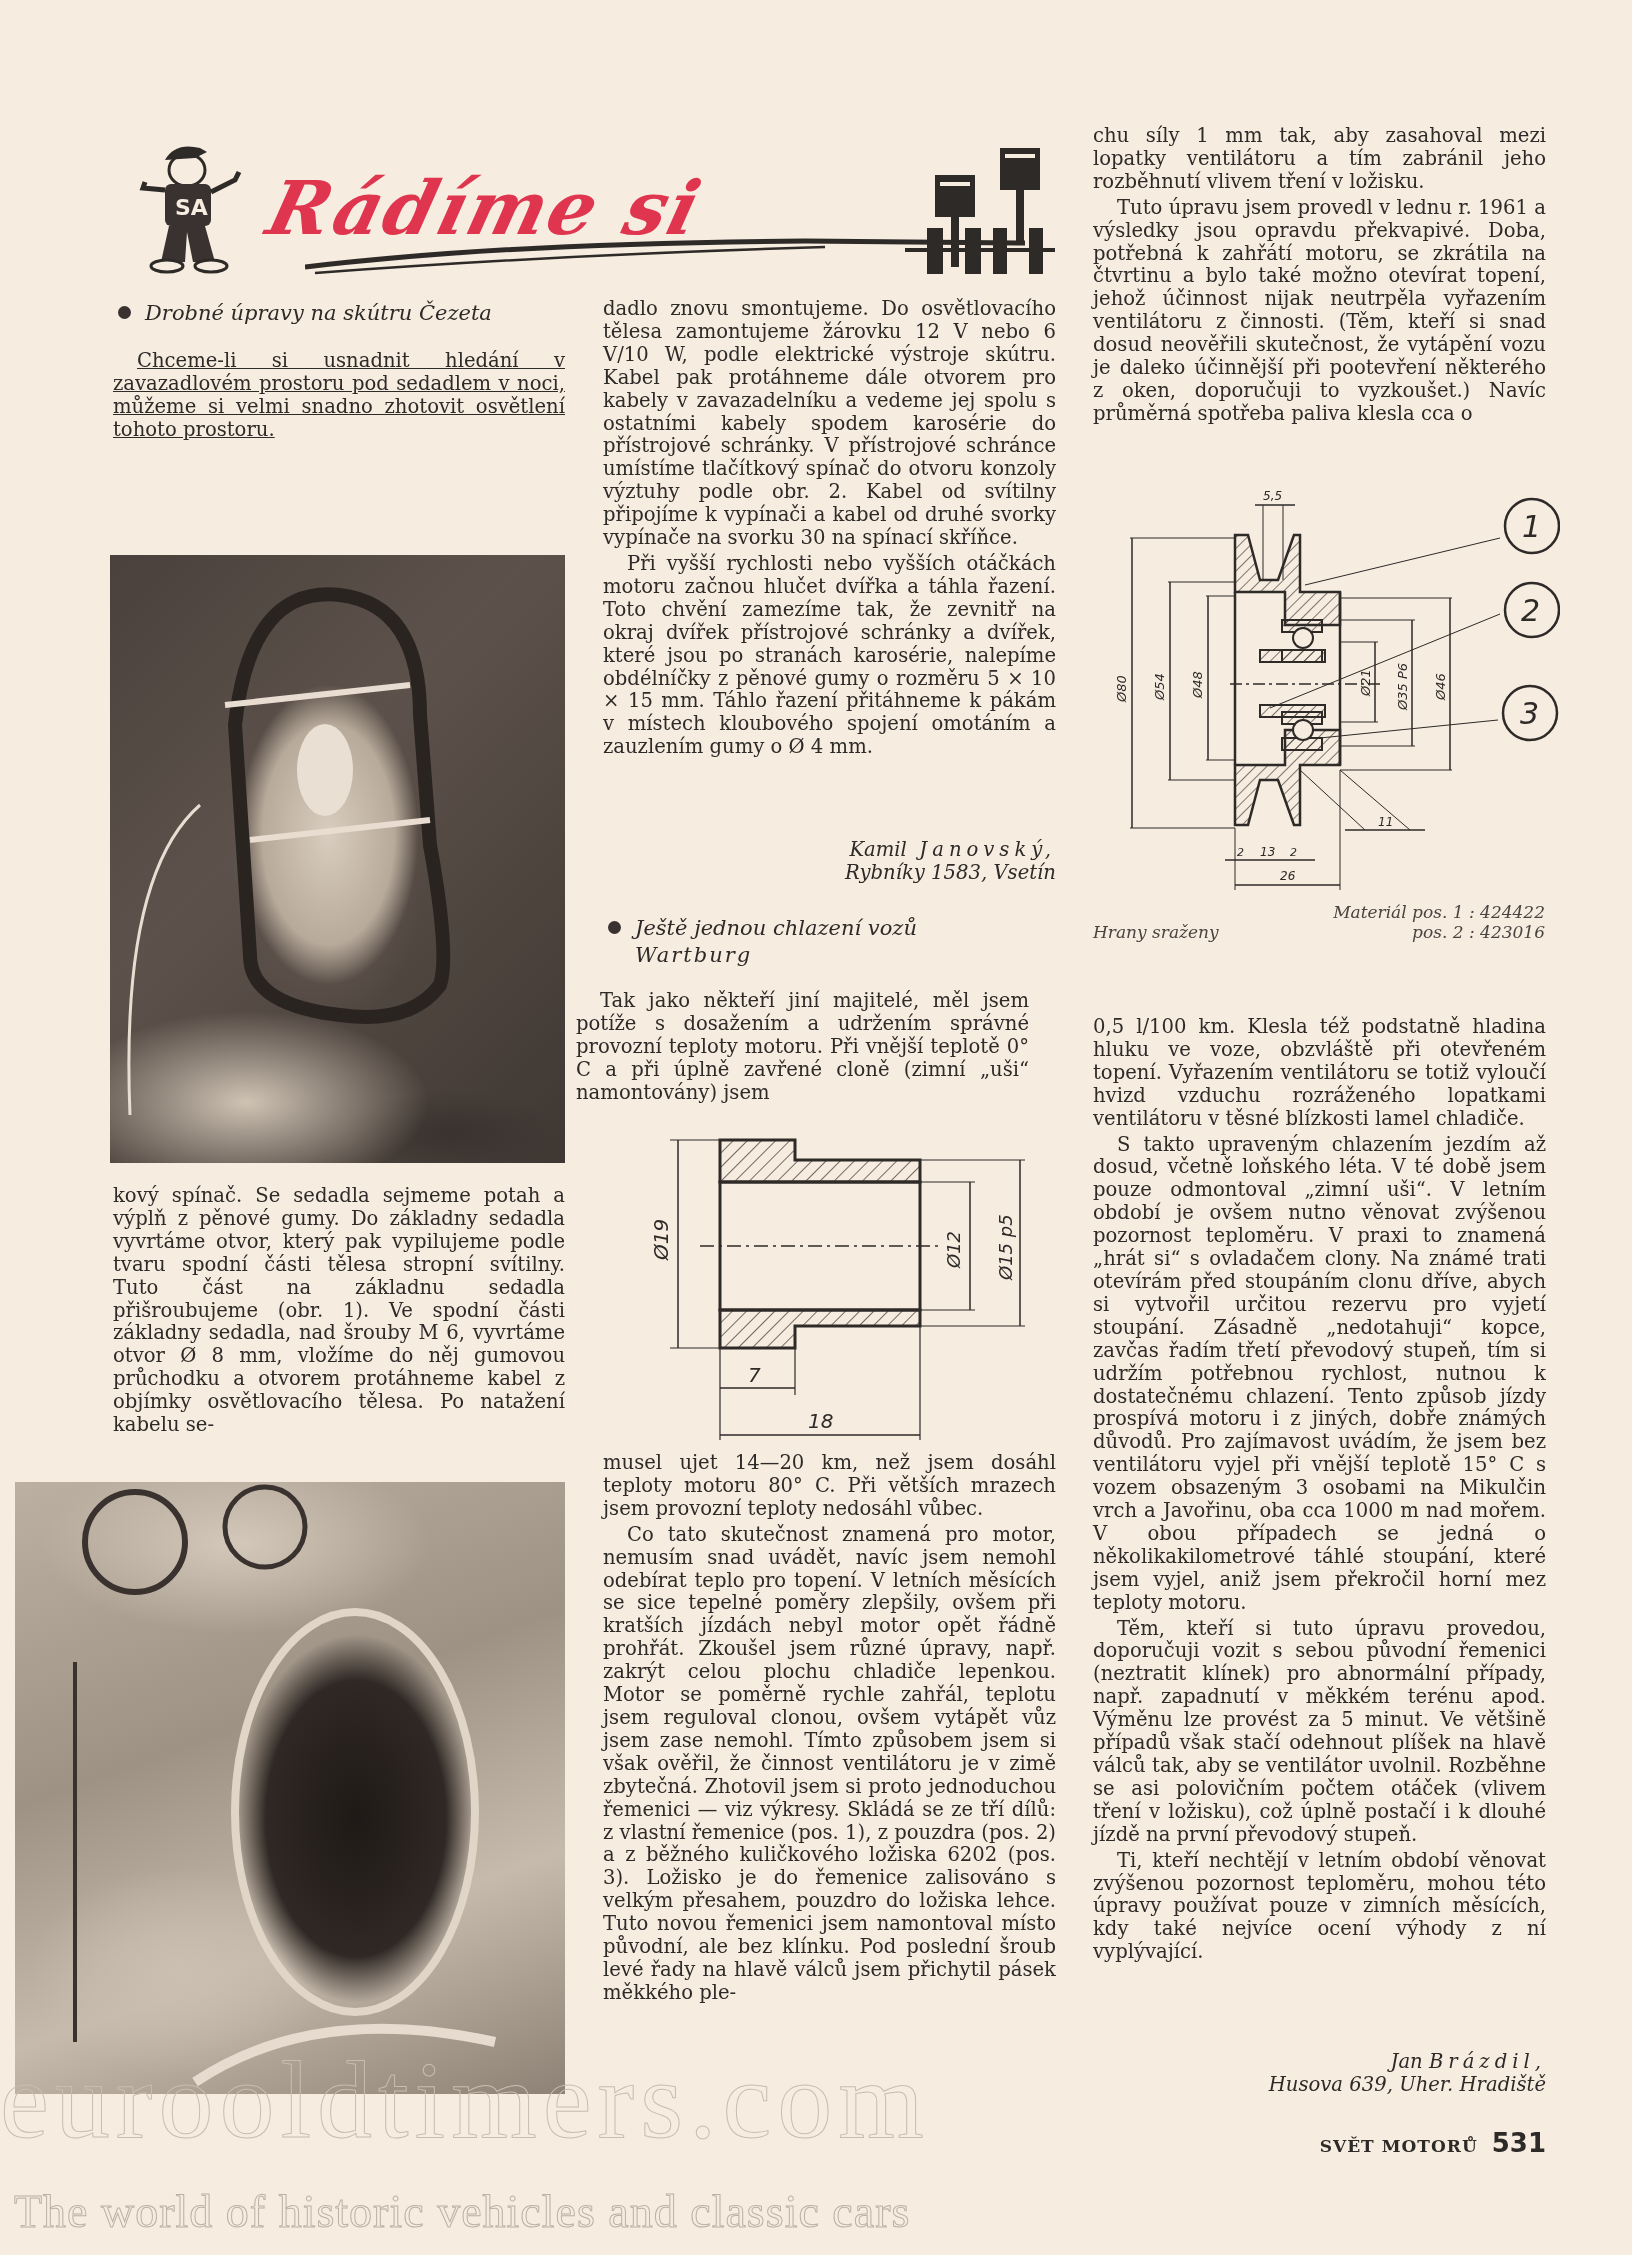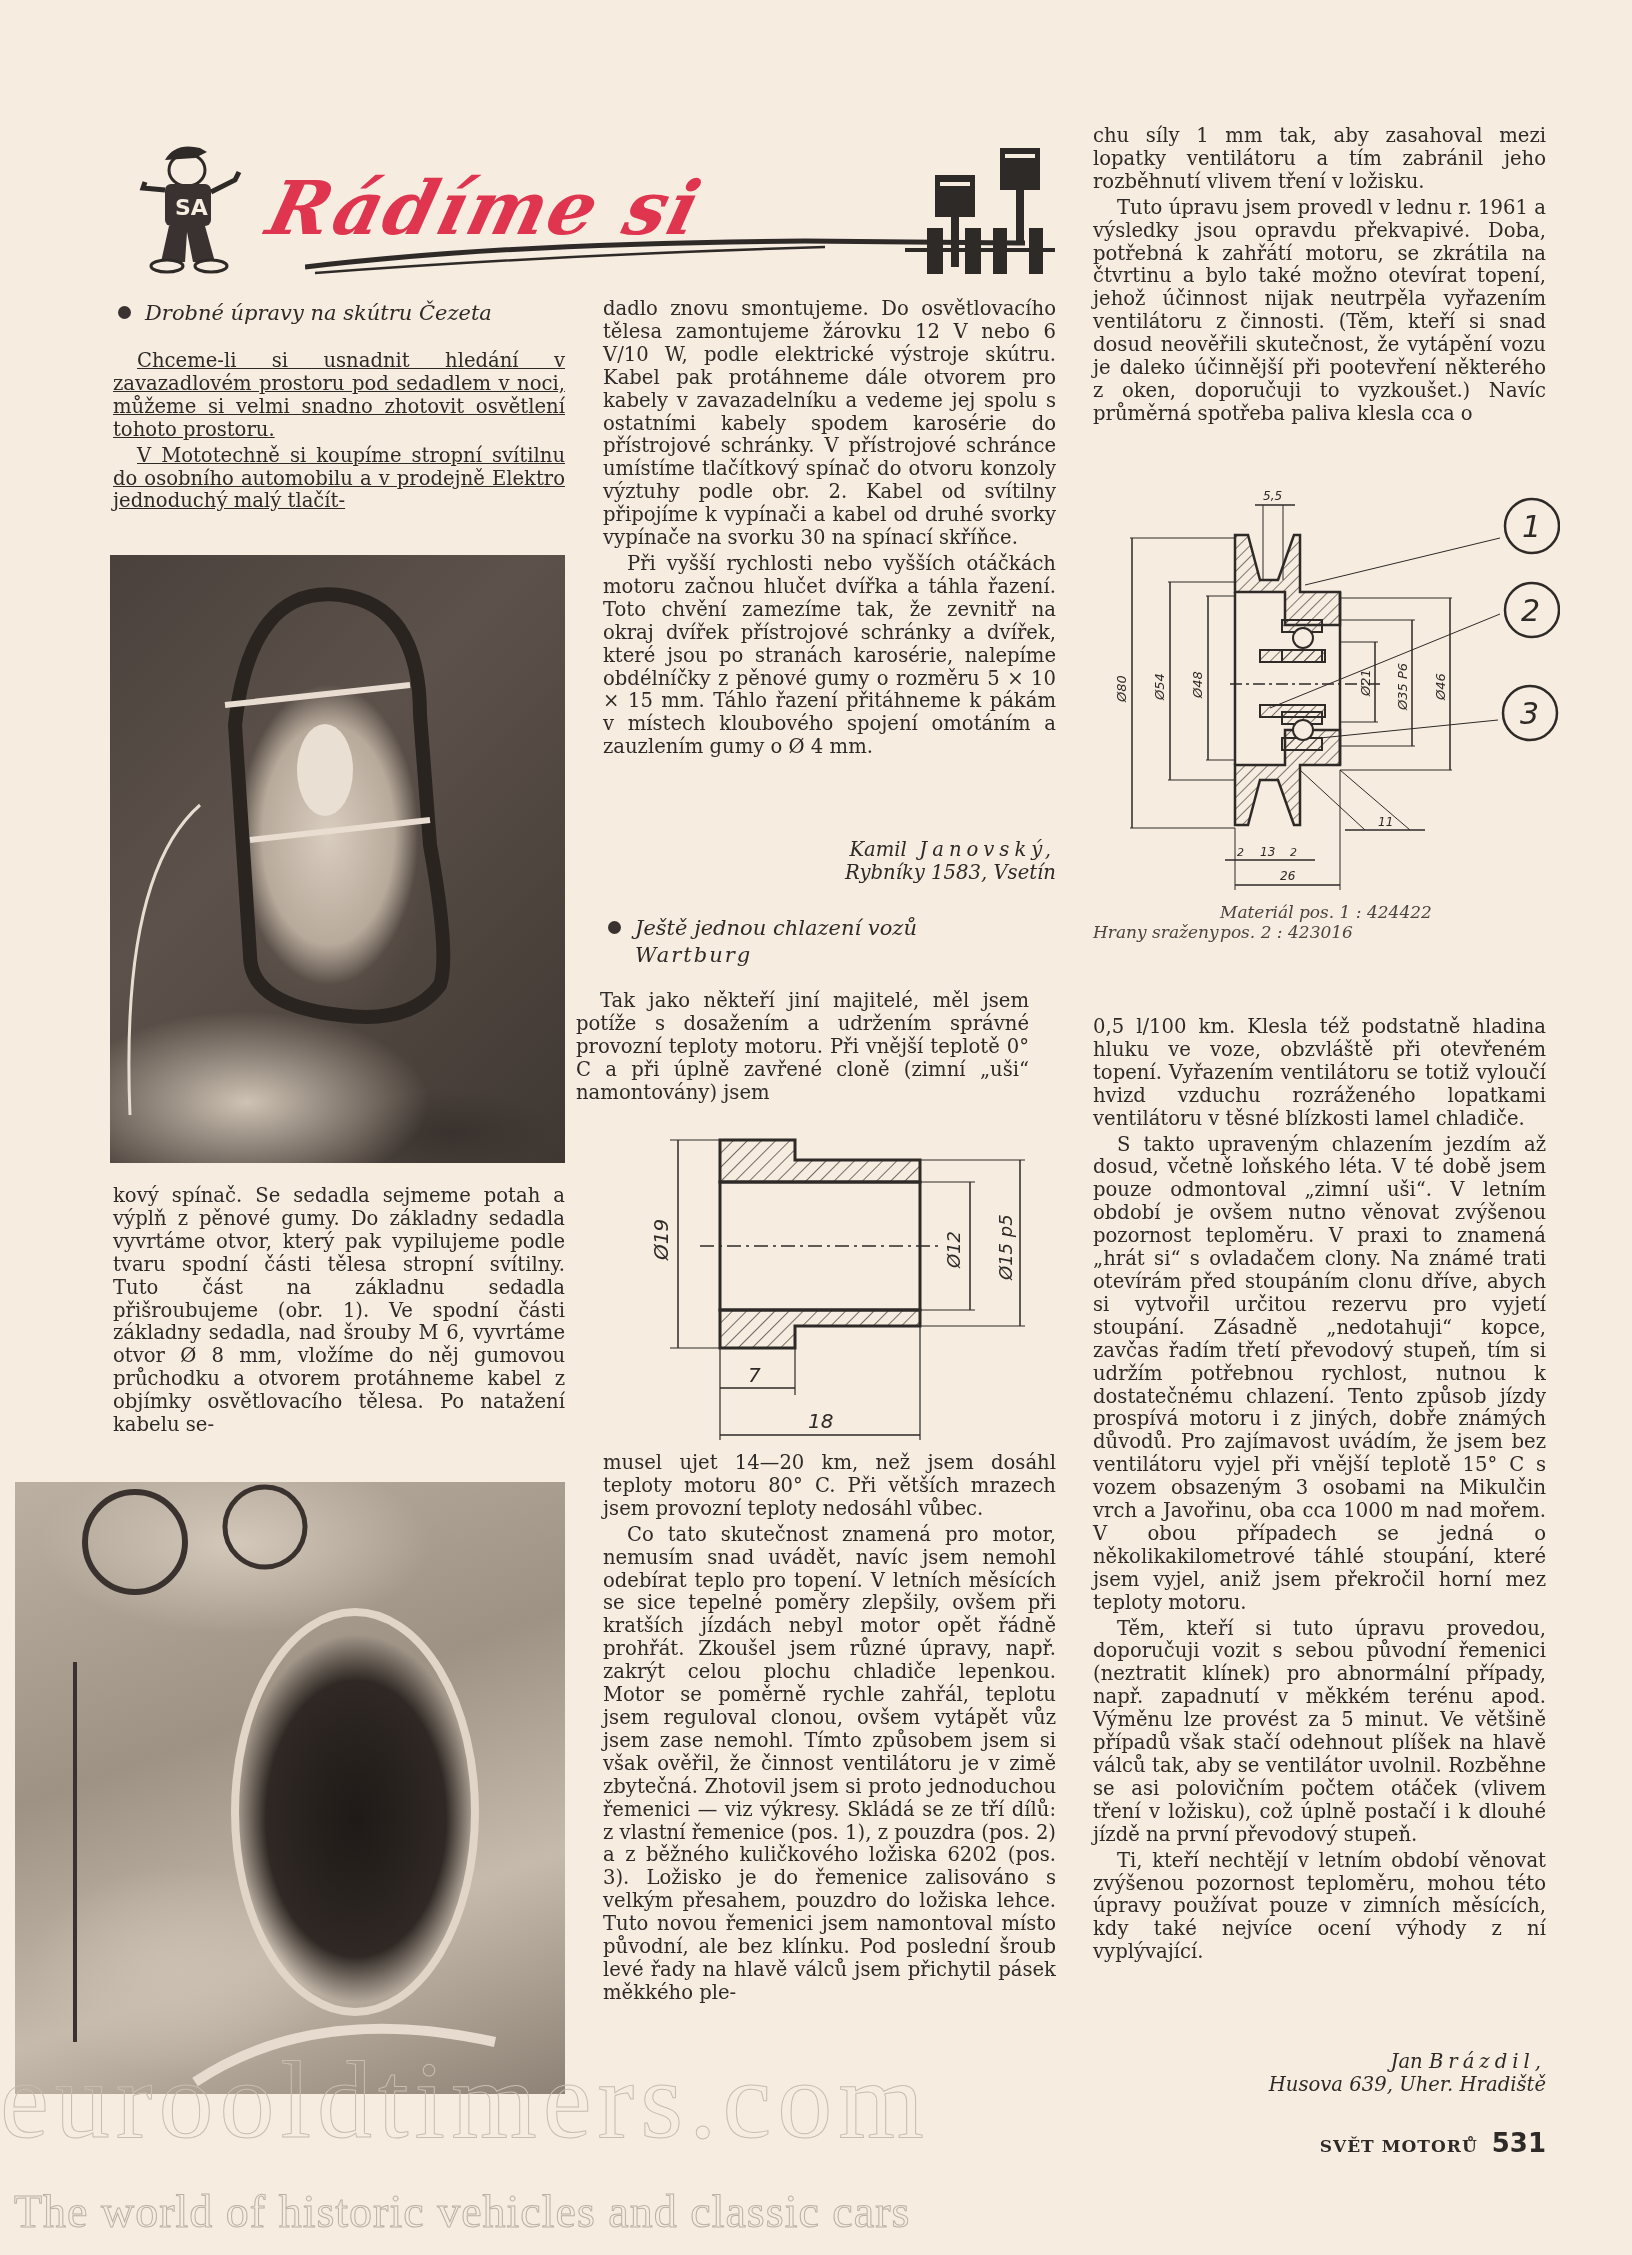--- a/index.html
+++ b/index.html
@@ -63,21 +63,20 @@
     <rect x="0" y="108" width="150" height="4" fill="#2e2a28"></rect>
   </svg>
 </div>
 
 <div class="abs hd" style="left:118px;top:300px;width:455px;">
   <span class="bullet"></span>
   <span>Drobné úpravy na skútru Čezeta</span>
 </div>
 <div class="col" style="left:113px;top:350px;width:452px;text-decoration:underline;">
   <p class="ind">Chceme-li si usnadnit hledání v zavazadlovém prostoru pod sedadlem v noci, můžeme si velmi snadno zhotovit osvětlení tohoto prostoru.</p>
-  <p class="ind" style="margin-top:3px;">V Mototechně si koupíme stropní svítilnu do osobního automobilu a v prodejně Elektro jednoduchý malý tlačít-</p>
 </div>
 
 <div class="photo" style="left:110px;top:555px;width:455px;height:608px;
      background:
        radial-gradient(ellipse 120px 200px at 48% 46%, #d9cdbf 0%, #b7aa9b 55%, transparent 75%),
        radial-gradient(ellipse 140px 240px at 48% 50%, #6b5f57 0%, transparent 70%),
        radial-gradient(ellipse 260px 130px at 30% 90%, #cfc3b4 0%, transparent 70%),
        radial-gradient(ellipse 150px 60px at 75% 95%, #3a322e 0%, transparent 70%),
        linear-gradient(135deg,#4a413c,#5d524b 40%,#3f3732);">
   <svg width="455" height="608" viewBox="0 0 455 608">
@@ -237,21 +236,21 @@
   <text x="102" y="218" transform="rotate(-90 102 218)" font-size="13" font-style="italic" font-family="DejaVu Sans, sans-serif" fill="#2e2a28">Ø48</text>
   <text x="270" y="216" transform="rotate(-90 270 216)" font-size="13" font-style="italic" font-family="DejaVu Sans, sans-serif" fill="#2e2a28">Ø21</text>
   <text x="307" y="230" transform="rotate(-90 307 230)" font-size="13" font-style="italic" font-family="DejaVu Sans, sans-serif" fill="#2e2a28">Ø35 P6</text>
   <text x="345" y="220" transform="rotate(-90 345 220)" font-size="13" font-style="italic" font-family="DejaVu Sans, sans-serif" fill="#2e2a28">Ø46</text>
   <text x="278" y="346" font-size="12" font-style="italic" font-family="DejaVu Sans, sans-serif" fill="#2e2a28">11</text>
   <text x="137" y="376" font-size="11" font-style="italic" font-family="DejaVu Sans, sans-serif" fill="#2e2a28">2</text>
   <text x="160" y="376" font-size="12" font-style="italic" font-family="DejaVu Sans, sans-serif" fill="#2e2a28">13</text>
   <text x="190" y="376" font-size="11" font-style="italic" font-family="DejaVu Sans, sans-serif" fill="#2e2a28">2</text>
   <text x="180" y="400" font-size="12" font-style="italic" font-family="DejaVu Sans, sans-serif" fill="#2e2a28">26</text>
 </svg>
-<div class="caption" style="left:1220px;top:902px;width:325px;">
+<div class="caption" style="left:1220px;top:902px;width:325px;text-align:right;">
   <div>Materiál pos. 1 : 424422</div>
   <div>pos. 2 : 423016</div>
 </div>
 <div class="caption" style="left:1093px;top:922px;">Hrany sraženy</div>
 
 <div class="col" style="left:1093px;top:1016px;width:453px;">
   <p>0,5 l/100 km. Klesla též podstatně hladina hluku ve voze, obzvláště při otevřeném topení. Vyřazením ventilátoru se totiž vyloučí hvizd vzduchu rozráženého lopatkami ventilátoru v těsné blízkosti lamel chladiče.</p>
   <p class="ind" style="margin-top:3px;">S takto upraveným chlazením jezdím až dosud, včetně loňského léta. V té době jsem pouze odmontoval „zimní uši“. V letním období je ovšem nutno věnovat zvýšenou pozornost teploměru. V praxi to znamená „hrát si“ s ovladačem clony. Na známé trati otevírám před stoupáním clonu dříve, abych si vytvořil určitou rezervu pro vyjetí stoupání. Zásadně „nedotahuji“ kopce, zavčas řadím třetí převodový stupeň, tím si udržím potřebnou rychlost, nutnou k dostatečnému chlazení. Tento způsob jízdy prospívá motoru i z jiných, dobře známých důvodů. Pro zajímavost uvádím, že jsem bez ventilátoru vyjel při vnější teplotě 15° C s vozem obsazeným 3 osobami na Mikulčin vrch a Javořinu, oba cca 1000 m nad mořem. V obou případech se jedná o několikakilometrové táhlé stoupání, které jsem vyjel, aniž jsem překročil horní mez teploty motoru.</p>
   <p class="ind" style="margin-top:3px;">Těm, kteří si tuto úpravu provedou, doporučuji vozit s sebou původní řemenici (neztratit klínek) pro abnormální případy, např. zapadnutí v měkkém terénu apod. Výměnu lze provést za 5 minut. Ve většině případů však stačí odehnout plíšek na hlavě válců tak, aby se ventilátor uvolnil. Rozběhne se asi polovičním počtem otáček (vlivem tření v ložisku), což úplně postačí i k dlouhé jízdě na první převodový stupeň.</p>
   <p class="ind" style="margin-top:3px;">Ti, kteří nechtějí v letním období věnovat zvýšenou pozornost teploměru, mohou této úpravy používat pouze v zimních měsících, kdy také nejvíce ocení výhody z ní vyplývající.</p>

